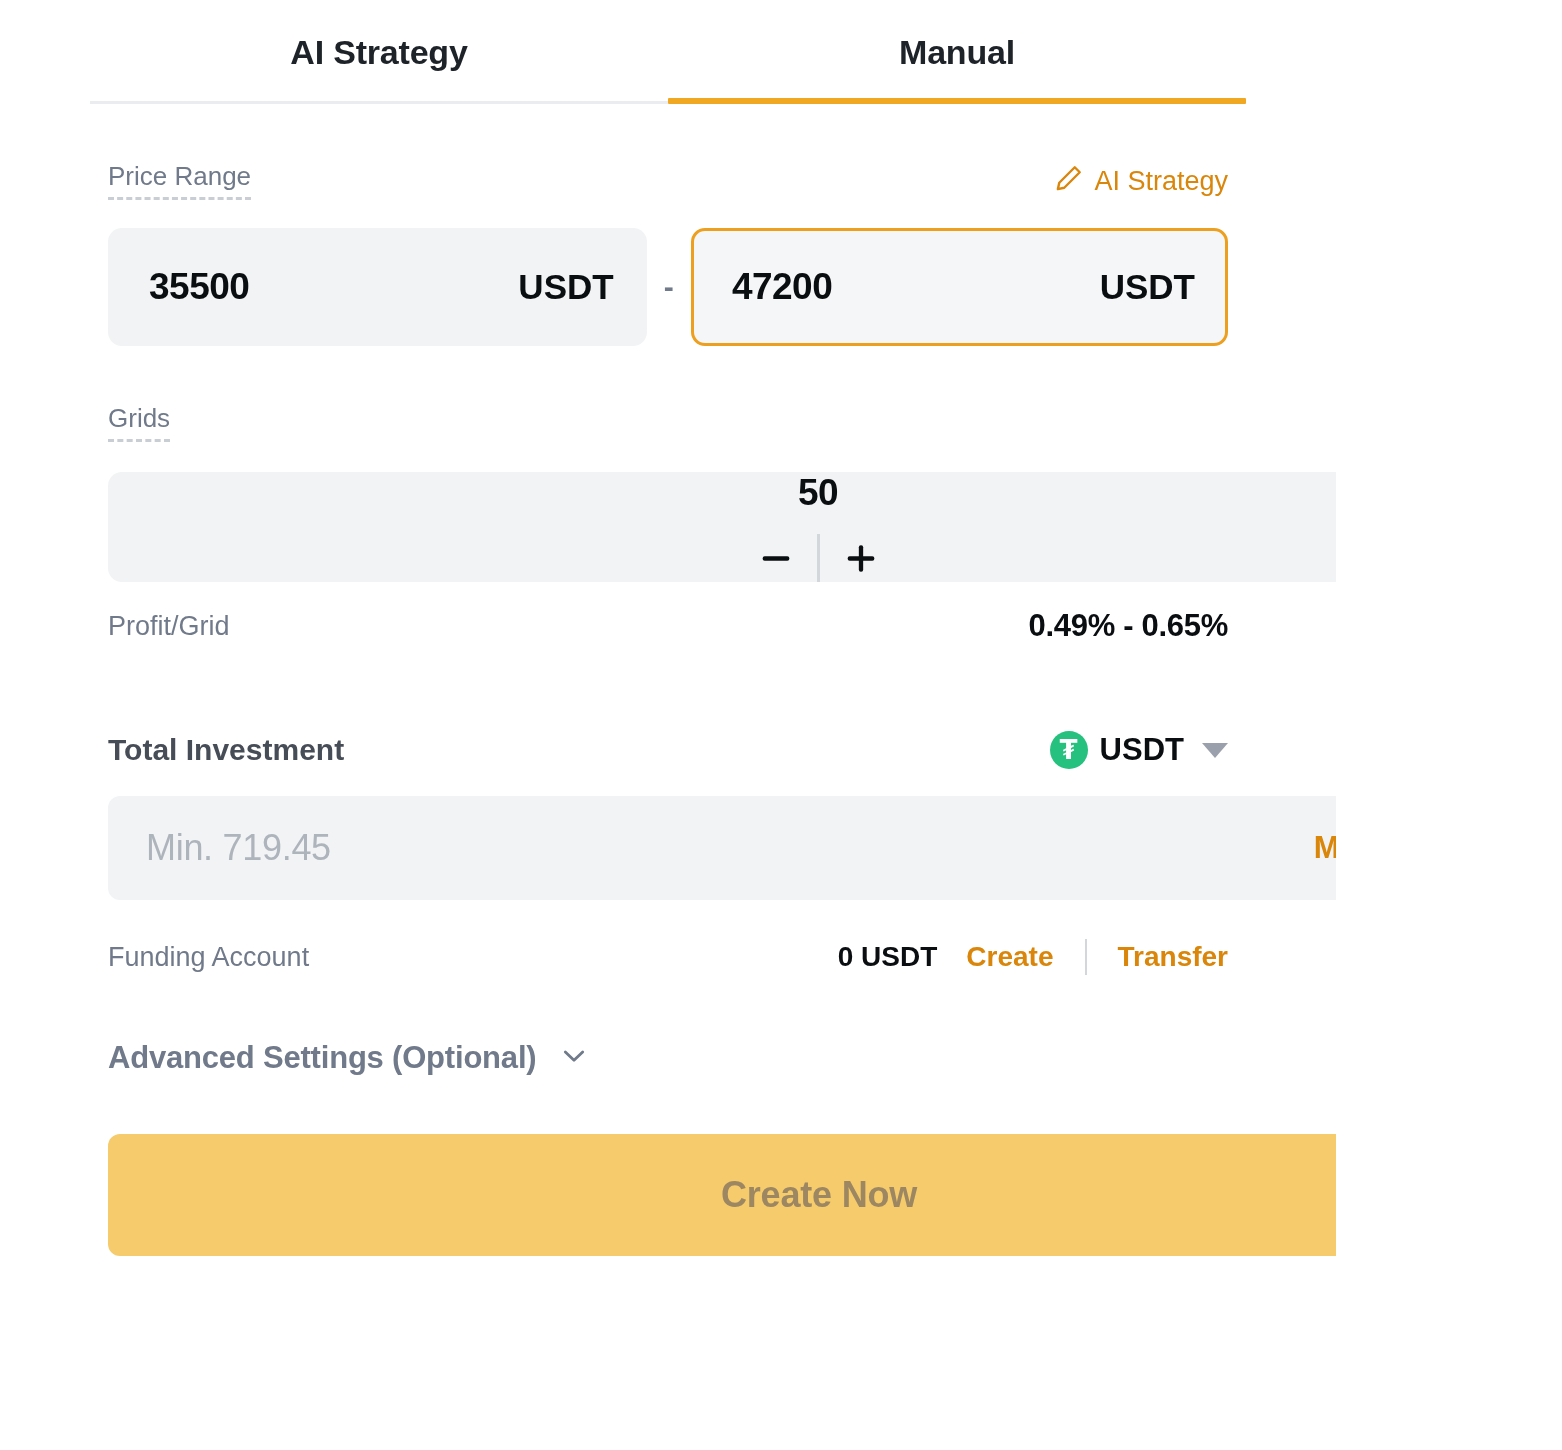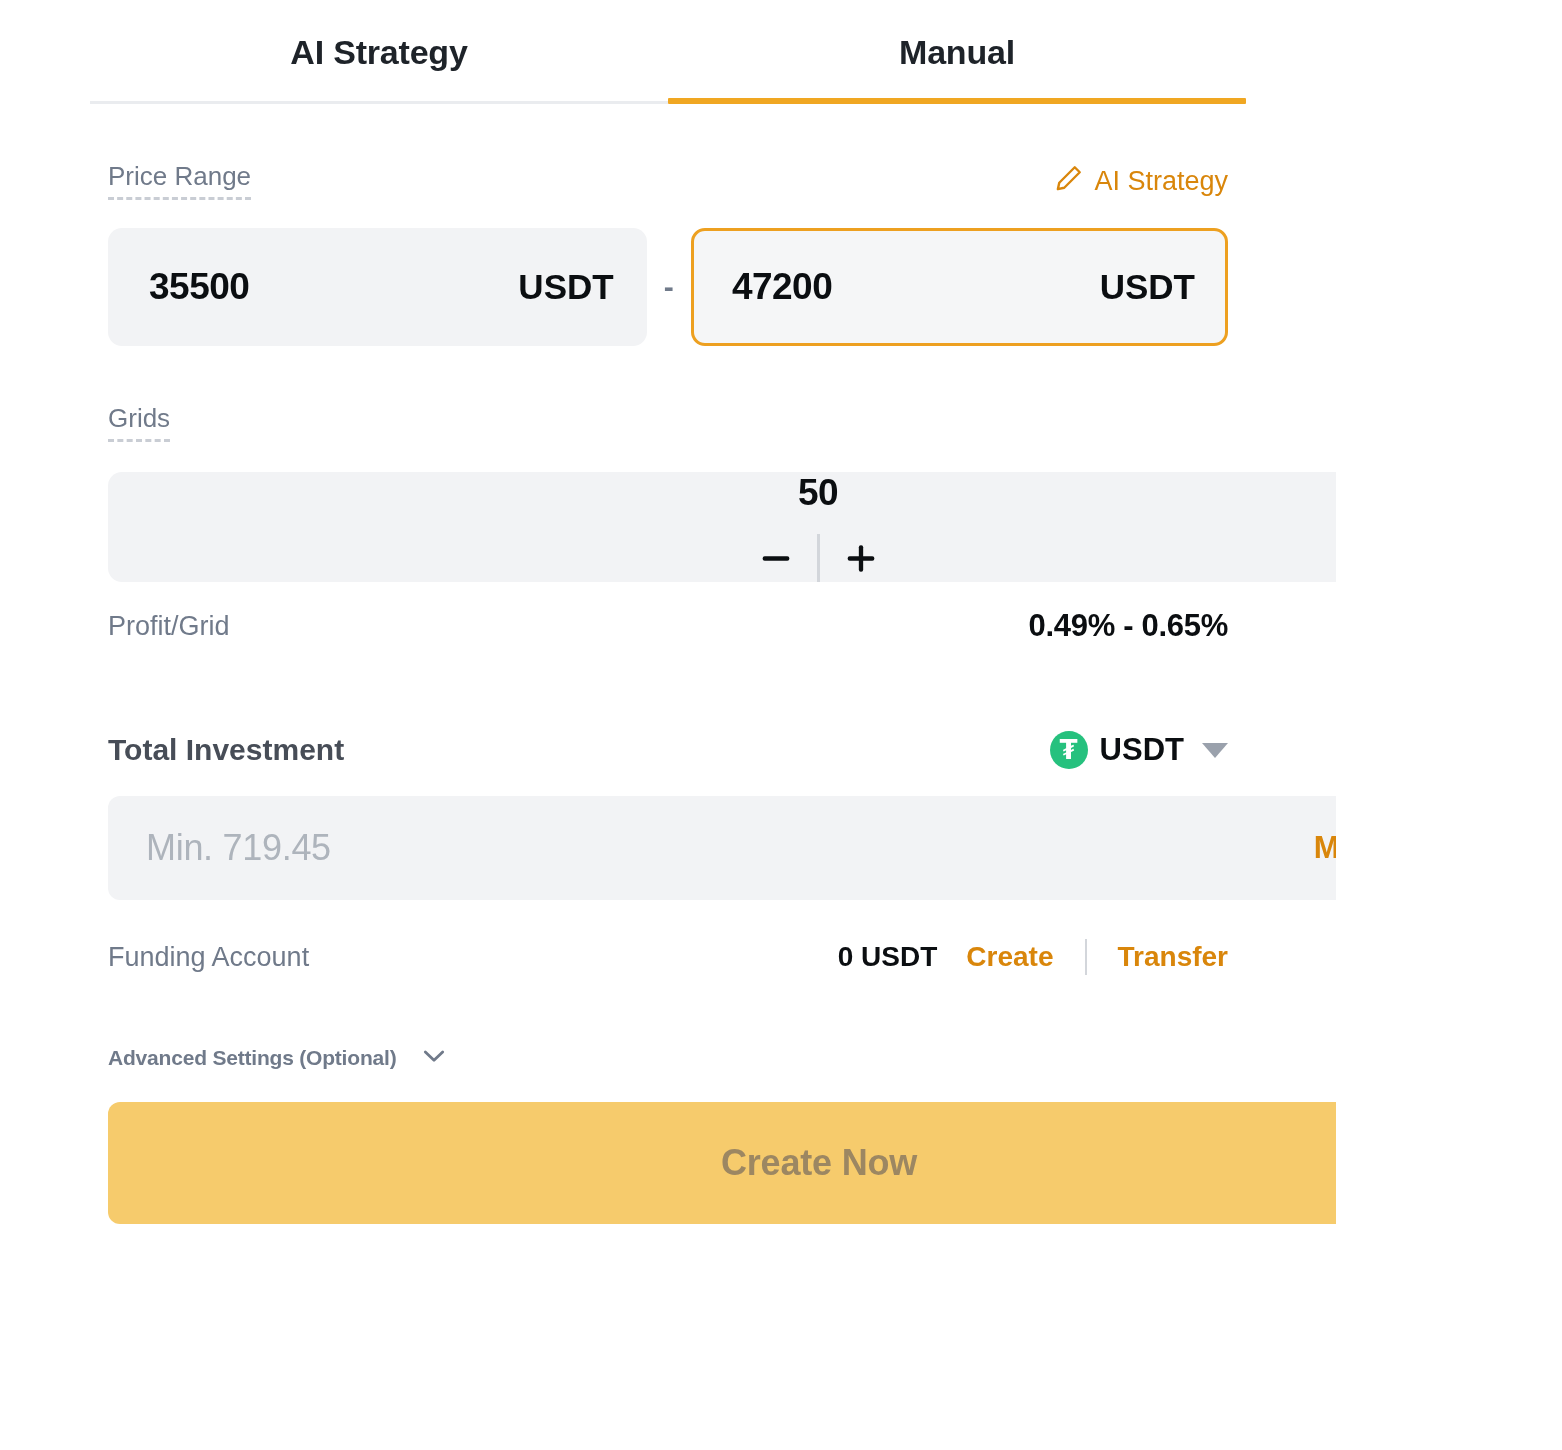--- a/index.html
+++ b/index.html
@@ -301,29 +301,29 @@
   .adv-row {
     margin-top: 56px;
     display: flex;
     align-items: center;
     gap: 22px;
     cursor: pointer;
     user-select: none;
     width: max-content;
   }
   .adv-label {
-    font-size: 21px;
+    font-size: 31px;
     font-weight: bold;
     color: #707A8A;
     letter-spacing: -0.2px;
   }
 
   
   .create-btn {
-    margin-top: 26px;
+    margin-top: 58px;
     width: 1422px;
     height: 122px;
     background: #F6CB6C;
     border: none;
     border-radius: 12px;
     display: flex;
     align-items: center;
     justify-content: center;
     font-family: "Liberation Sans", sans-serif;
     font-size: 36px;

